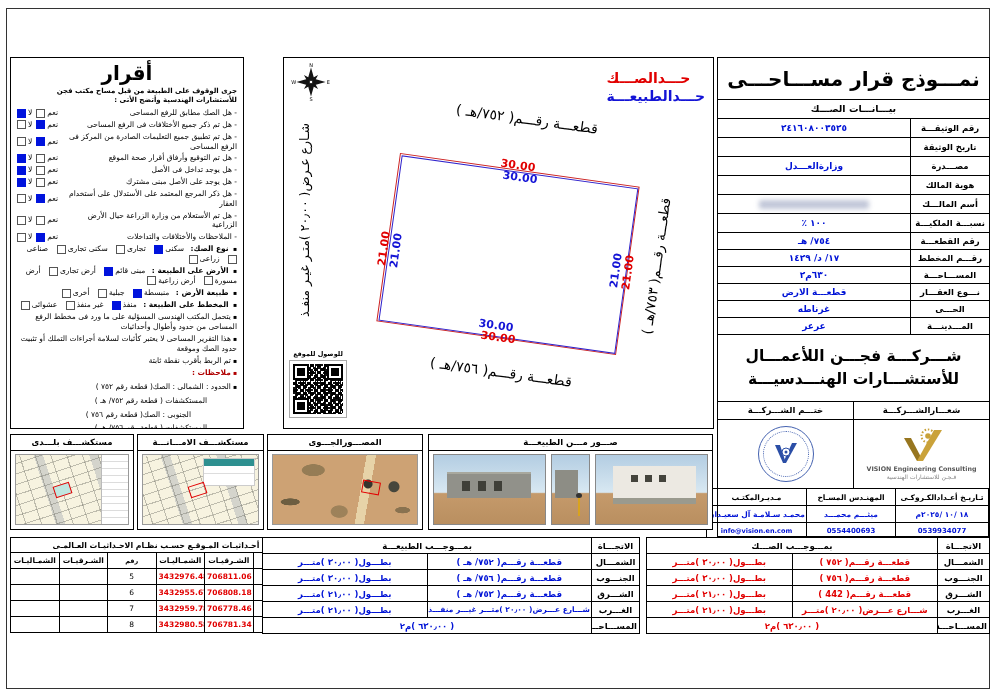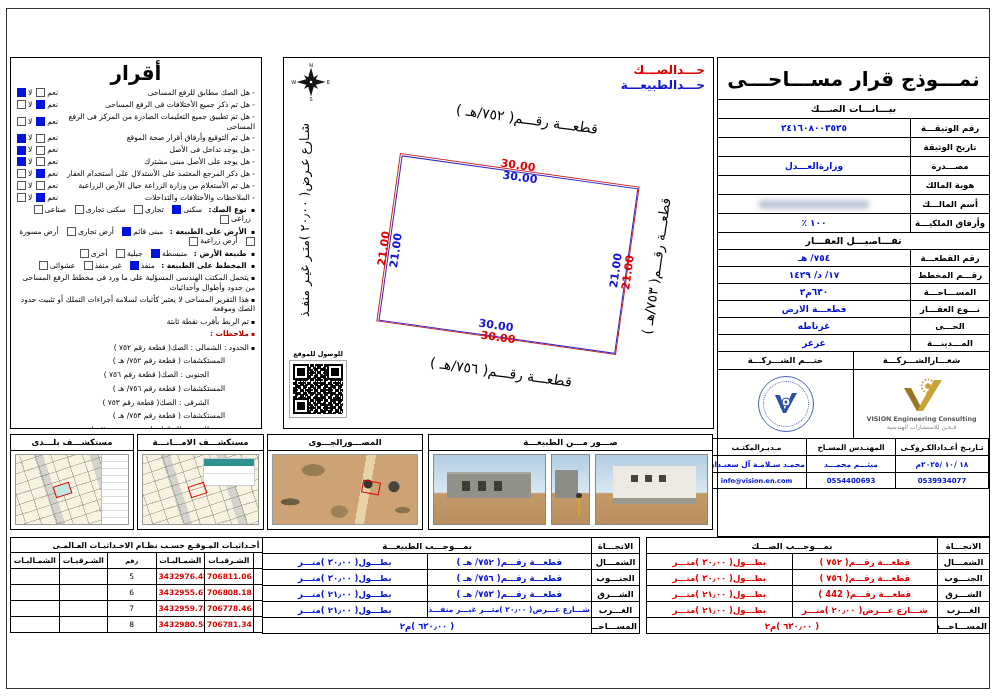--- a/index.html
+++ b/index.html
@@ -3,42 +3,42 @@
 <meta charset="utf-8">
 <style>
   html,body{margin:0;padding:0;}
   body{width:996px;height:697px;background:#fff;position:relative;overflow:hidden;
        font-family:"DejaVu Sans",sans-serif;color:#000;}
   .abs{position:absolute;box-sizing:border-box;}
   .box{border:1px solid #000;background:#fff;}
   
   .sheet{left:6px;top:8px;width:984px;height:681px;border:1px solid #333;}
   
-  .decl{left:10px;top:57px;width:252px;height:372px;padding:2px 6px;direction:rtl;font-size:7.5px;line-height:1.3;overflow:hidden;}
+  .decl{left:10px;top:57px;width:234px;height:372px;padding:2px 6px;direction:rtl;font-size:7.5px;line-height:1.3;overflow:hidden;}
   .decl-title{text-align:center;font-size:20px;font-weight:bold;margin:0 0 1px 0;}
   .decl-intro{font-size:7px;margin-bottom:3px;font-weight:bold;}
   .q-row{display:flex;align-items:center;margin:2.1px 0;}
   .q-text{flex:1;text-align:right;}
   .yn{margin-right:4px;margin-left:2px;}
   .cbx{display:inline-block;width:7px;height:7px;border:1px solid #555;background:#fff;vertical-align:middle;flex:0 0 auto;}
   .cbx.checked{background:#0013dd;border-color:#0013dd;}
   .opt-row{margin:2.4px 0;}
   .opt-row::before{content:"▪";font-size:6px;margin-left:2px;}
   .opt-lab{font-weight:bold;}
   .opt{margin-right:4px;margin-left:2px;}
   .opt-row .cbx{margin-left:2px;}
   .bullet{margin:2.4px 0;}
   .bullet::before{content:"▪";font-size:6px;margin-left:2px;}
   .notes-title{color:#b00000;font-weight:bold;margin:2.5px 0 1px 0;}
   .notes-title::before{content:"▪";font-size:6px;margin-left:2px;color:#b00000;}
   .note{margin:4px 0;}
   .note.n0::before{content:"▪";font-size:6px;margin-left:2px;}.p30{padding-right:30px}.p46{padding-right:46px}
   
   .diagram{left:283px;top:57px;width:431px;height:372px;overflow:hidden;}
-  .legend{right:8px;top:5px;text-align:right;font-size:12px;font-weight:bold;line-height:1.25;}
+  .legend{right:8px;top:12px;text-align:left;font-size:14px;font-weight:bold;line-height:1.25;}
   .leg-deed{color:#e10000;}
   .leg-nature{color:#1414d6;}
   .compass{left:7px;top:4px;}
   .street-label{left:-114px;top:154px;width:270px;height:16px;transform:rotate(-90deg);
      direction:rtl;text-align:center;font-size:12.5px;white-space:nowrap;}
   .plot{left:103px;top:111px;width:242px;height:170px;transform:rotate(8deg);border:1px solid #cc2222;}
   .plot-inner{position:absolute;inset:.5px;border:1px solid #3023cc;}
   .dim{width:60px;text-align:center;font-size:11px;font-weight:bold;white-space:nowrap;}
   .dred{color:#e10000;}.dblue{color:#1414d6;}
   .rot8{transform:rotate(8deg);}
@@ -123,20 +123,21 @@
   table.coords td{font-size:7.5px;}
   table.coords td.ttl{font-weight:bold;font-size:7.8px;}
 </style>
 </head>
 <body>
 
 <div class="abs sheet"></div>
 
 <div class="abs box decl">
   <div class="decl-title">أقرار</div>
+  <div class="decl-intro">جرى الوقوف على الطبيعة من قبل مساح مكتب فجن للأستشارات الهندسية وأتضح الأتى :</div>
 
   <div class="q-row">
     <span class="q-text">- هل الصك مطابق للرفع المساحى</span>
     <span class="yn">نعم</span>
       <span class="cbx"></span>
     <span class="yn">لا</span>
       <span class="cbx checked"></span>
   </div>
   <div class="q-row">
     <span class="q-text">- هل تم ذكر جميع الأختلافات فى الرفع المساحى</span>
@@ -303,25 +304,24 @@
     <div class="lab">هوية المالك</div>
     <div class="val"></div>
   </div>
   <div class="kv">
     <div class="lab">أسم المالـــك</div>
     <div class="val">
         <span class="redact"></span>
       </div>
   </div>
   <div class="kv">
-    <div class="lab">وأرفاق الملكيـــة</div>
+    <div class="lab">نسبـــة الملكيـــة</div>
     <div class="val">١٠٠ ٪</div>
   </div>
 
-  <div class="sech s2">تفـــاصيـــل العقـــار</div>
 
   <div class="kv k2">
     <div class="lab">رقم القطعـــة</div>
     <div class="val">٧٥٤/ هـ</div>
   </div>
   <div class="kv k2">
     <div class="lab">رقـــم المخطط</div>
     <div class="val">١٧/ د/ ١٤٢٩</div>
   </div>
   <div class="kv k2">
@@ -334,20 +334,24 @@
   </div>
   <div class="kv k2">
     <div class="lab">الحـــى</div>
     <div class="val">غرناطه</div>
   </div>
   <div class="kv k2">
     <div class="lab">المـــدينـــة</div>
     <div class="val">عرعر</div>
   </div>
 
+  <div class="comp">
+    <div>شـــركـــة فجـــن اللأعمـــال</div>
+    <div>للأستشـــارات الهنـــدسيـــة</div>
+  </div>
 
   <div class="lg-h">
     <div>شعـــارالشـــركـــة</div>
     <div>ختـــم الشـــركـــة</div>
   </div>
   <div class="lg-b">
     <div>
       <svg width="44" height="36" viewBox="0 0 44 36">
         <circle cx="28" cy="8" r="6.5" fill="none" stroke="#c9a23a" stroke-width="2" stroke-dasharray="1.5 1.8"></circle>
         <circle cx="28" cy="8" r="2.8" fill="#c9a23a"></circle>

